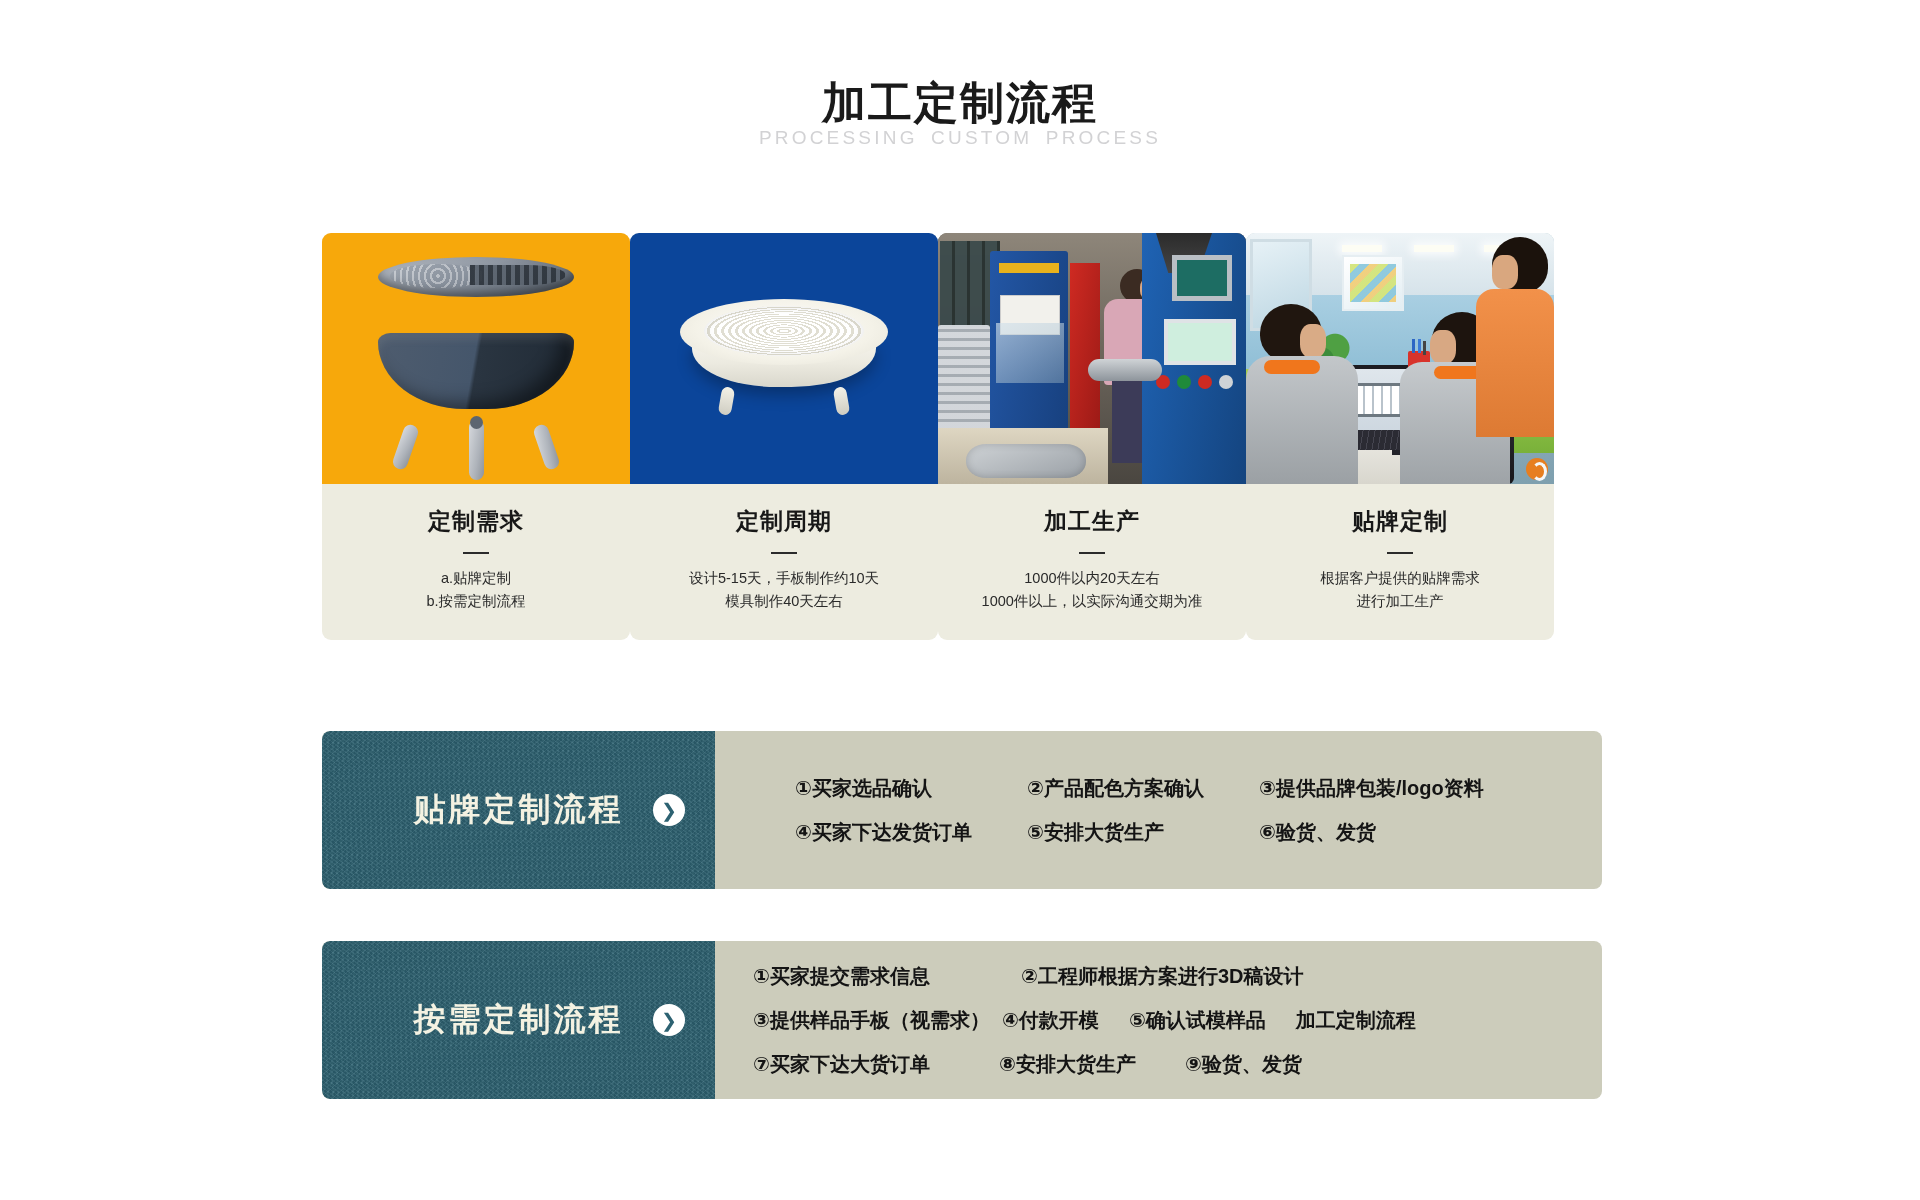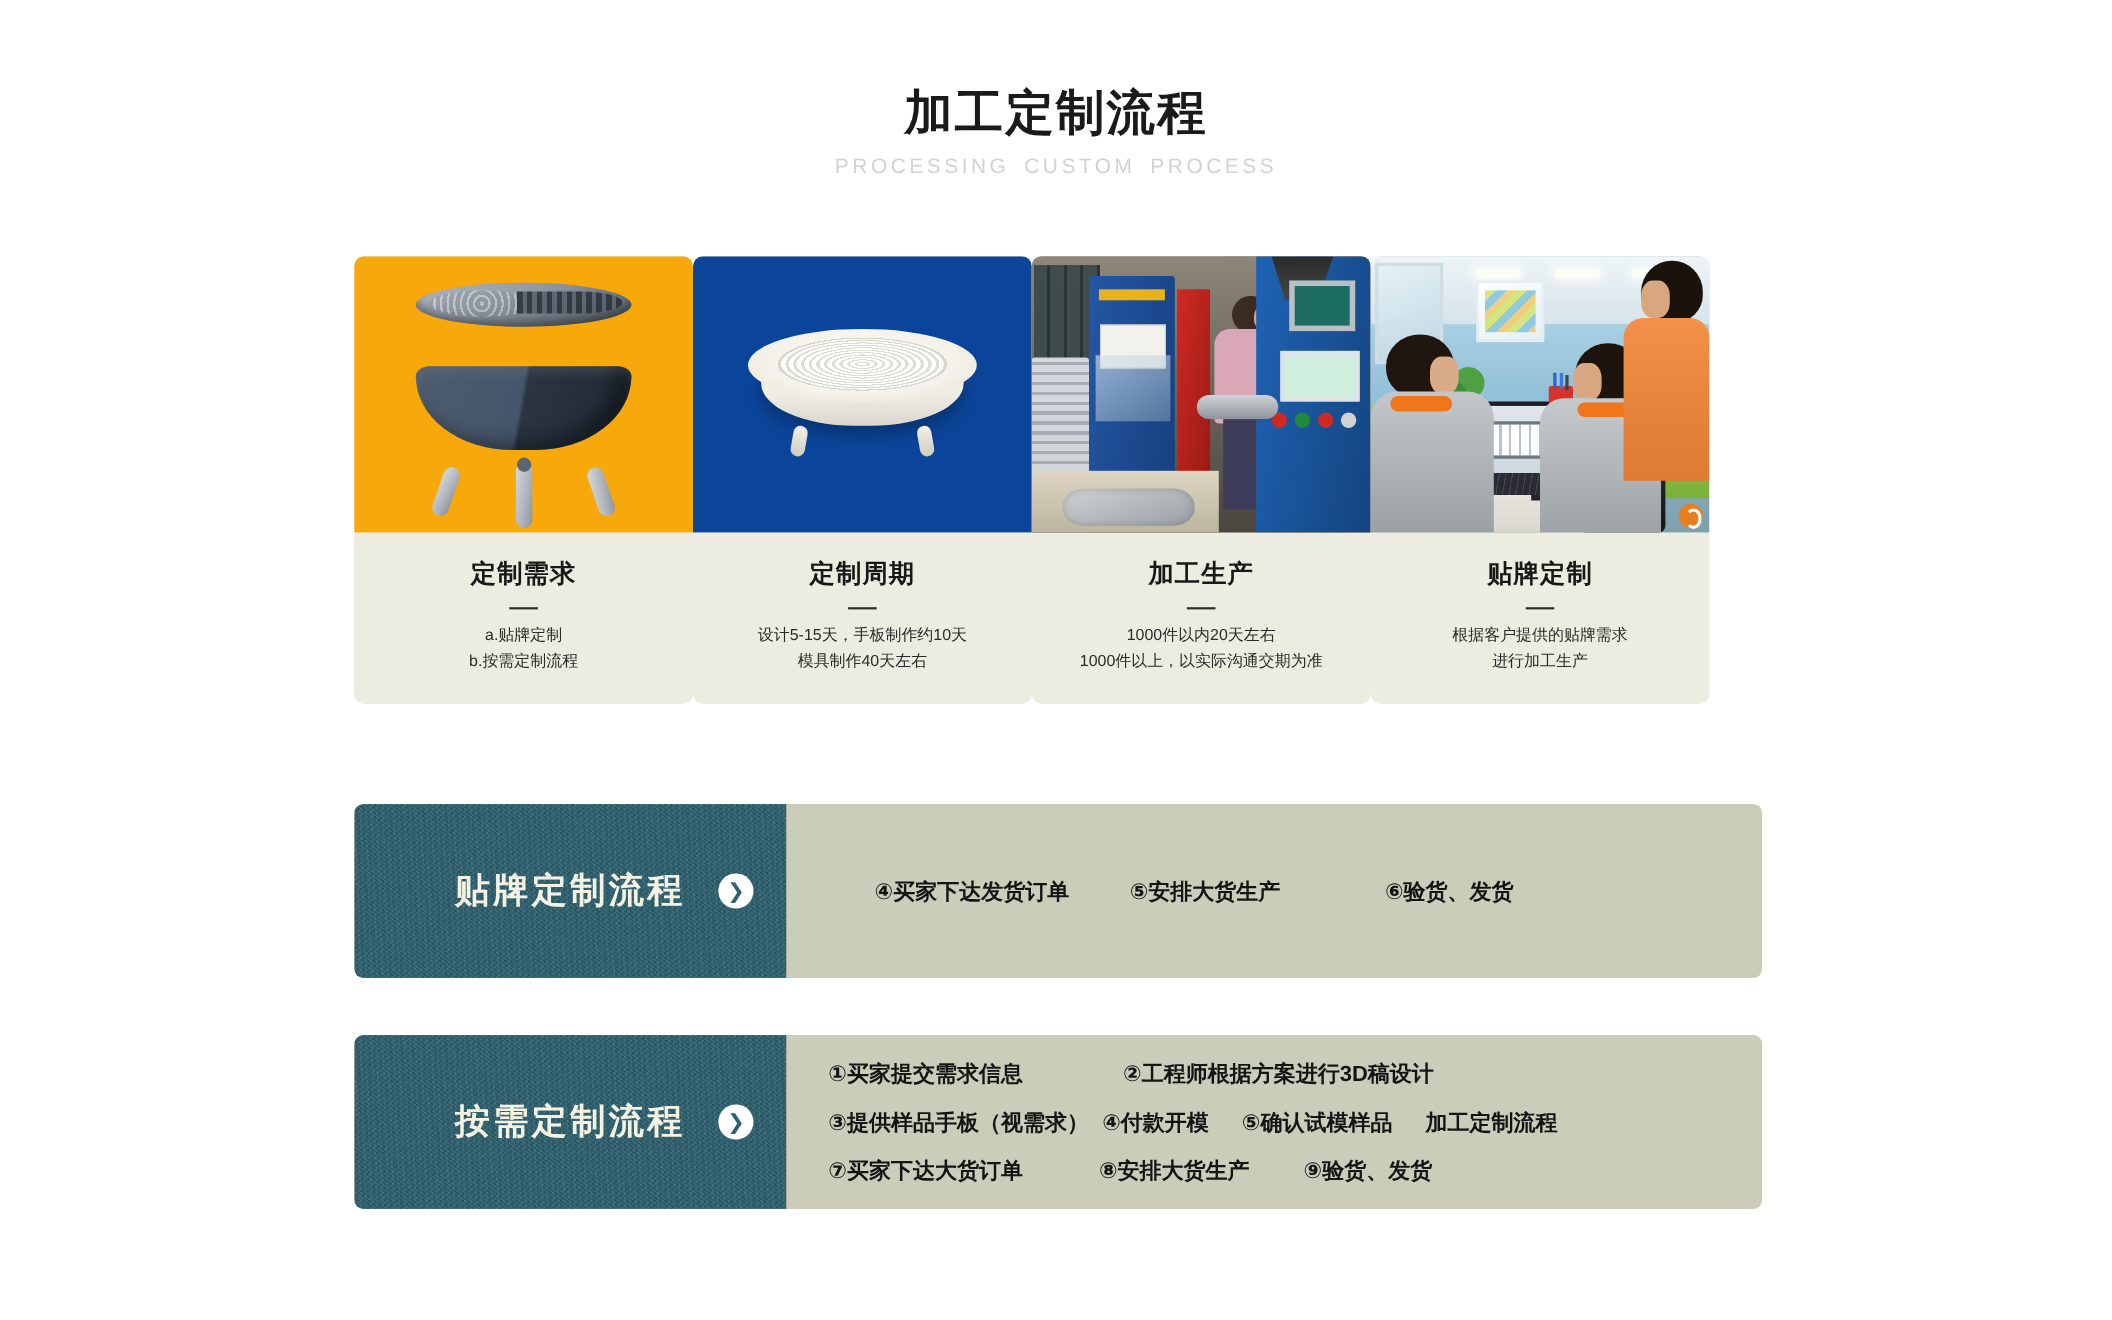--- a/index.html
+++ b/index.html
@@ -21,21 +21,20 @@
   
   .header { text-align: center; padding-top: 78px; }
   .header-title {
     font-size: 44px;
     font-weight: 700;
     color: #1a1a1a;
     letter-spacing: 2px;
     line-height: 1.12;
   }
   .header-subtitle {
-    margin-top: 14px;
     font-size: 19px;
     color: #d2d2d4;
     letter-spacing: 3.2px;
     font-weight: 400;
     word-spacing: 5px;
   }
 
   
   .cards {
     position: absolute;
@@ -498,20 +497,25 @@
 
   </div>
 
   <div class="banner banner-1">
     <div class="banner-label">
       <span class="banner-label-text">贴牌定制流程</span>
       <span class="chevron-badge">❯</span>
     </div>
     <div class="banner-content">
       <div class="flow-row">
+        <span class="flow-item">①买家选品确认</span>
+        <span class="flow-item">②产品配色方案确认</span>
+        <span class="flow-item">③提供品牌包装/logo资料</span>
+      </div>
+      <div class="flow-row">
         <span class="flow-item">④买家下达发货订单</span>
         <span class="flow-item">⑤安排大货生产</span>
         <span class="flow-item">⑥验货、发货</span>
       </div>
     </div>
   </div>
 
   <div class="banner banner-2">
     <div class="banner-label">
       <span class="banner-label-text">按需定制流程</span>

